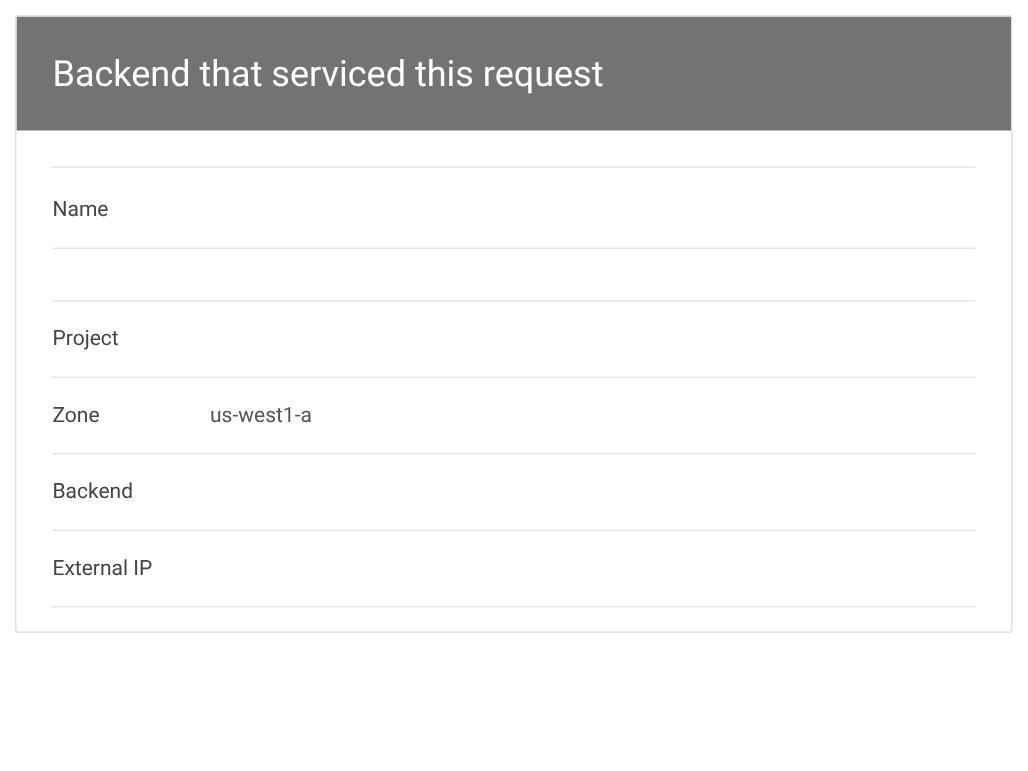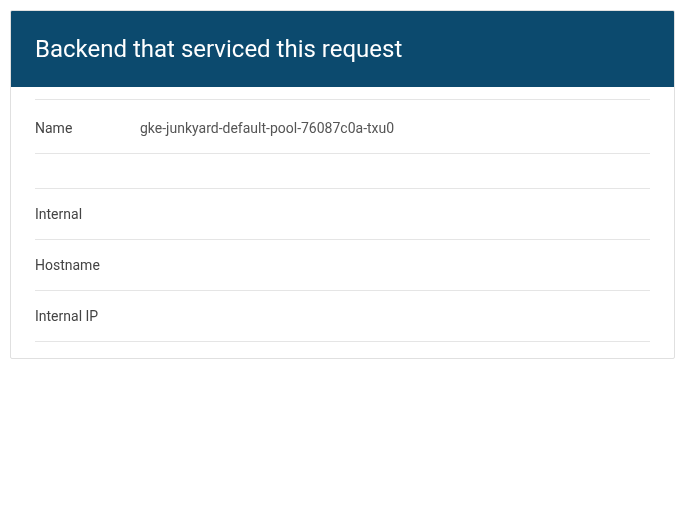--- a/index.html
+++ b/index.html
@@ -13,68 +13,72 @@
       padding: 10px;
     }
     .card {
       width: 665px;
       background: #fff;
       border: 1px solid #e0e0e0;
       border-radius: 2px;
       overflow: hidden;
     }
     .card-header {
-      background: #0c4a6e;
+      background: #737373;
       color: #fff;
       padding: 24px 24px;
       font-size: 24px;
       font-weight: 400;
     }
     .card-body {
       padding: 12px 24px 16px 24px;
     }
     .row {
       display: flex;
       align-items: center;
       padding: 17px 0;
       border-bottom: 1px solid #e5e5e5;
       font-size: 14px;
       color: #555;
     }
     .row:first-child {
       padding-top: 20px;
       border-top: 1px solid #e5e5e5;
+      margin-top: 12px;
     }
     .row-label {
       width: 105px;
       flex-shrink: 0;
       color: #444;
     }
     .row-value {
       color: #555;
     }
   </style>
 </head>
 <body>
 
 <div class="card">
   <div class="card-header">
     <span>Backend that serviced this request</span>
   </div>
   <div class="card-body">
     <div class="row">
       <div class="row-label">Name</div>
-      <div class="row-value">gke-junkyard-default-pool-76087c0a-txu0</div>
     </div>
     <div class="row">
     </div>
     <div class="row">
-      <div class="row-label">Internal</div>
+      <div class="row-label">Project</div>
     </div>
     <div class="row">
-      <div class="row-label">Hostname</div>
+      <div class="row-label">Zone</div>
+      <div class="row-value">us-west1-a</div>
+    </div>
+    <div class="row">
+      <div class="row-label">Backend</div>
       <div class="row-value"></div>
     </div>
     <div class="row">
-      <div class="row-label">Internal IP</div>
+      <div class="row-label">External IP</div>
     </div>
   </div>
 </div>
 
 </body></html>

